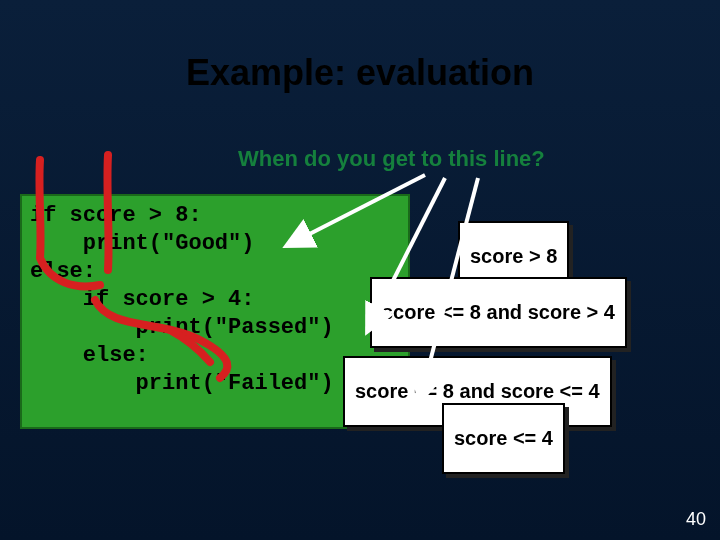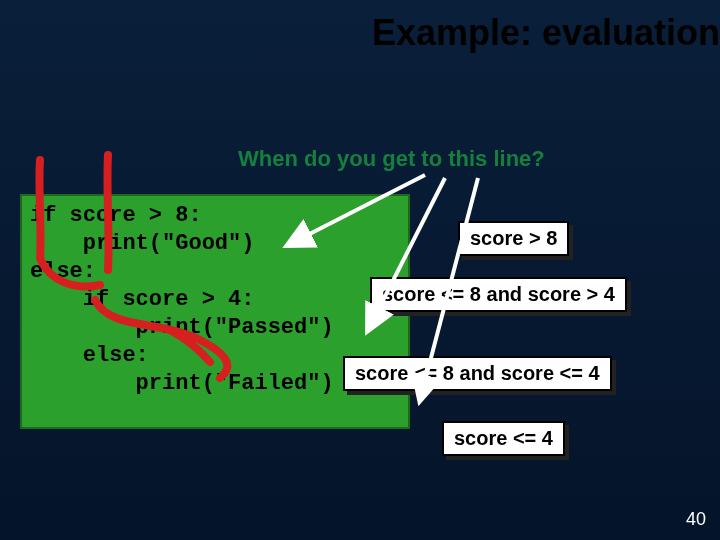--- a/index.html
+++ b/index.html
@@ -8,23 +8,24 @@
     height: 540px;
     background: linear-gradient(to bottom, #0a1f3a 0%, #04142a 100%);
     font-family: Arial, Helvetica, sans-serif;
     position: relative;
     overflow: hidden;
   }
   .title {
     color: #000;
     font-size: 36px;
     font-weight: bold;
-    text-align: right;
+    text-align: center;
     padding-top: 12px;
     line-height: 1.15;
+    margin-top: 40px;
   }
   .question {
     color: #15803d;
     font-size: 22px;
     font-weight: bold;
     position: absolute;
     top: 146px;
     left: 238px;
   }
   .codebox {
@@ -48,21 +49,21 @@
     white-space: pre;
   }
   .condbox {
     position: absolute;
     background: #fff;
     border: 2px solid #000;
     box-shadow: 4px 4px 0 #222;
     font-size: 20px;
     font-weight: bold;
     color: #000;
-    padding: 4px 10px;
+    padding: 22px 10px;
     white-space: nowrap;
   }
   .pagenum {
     position: absolute;
     right: 14px;
     bottom: 10px;
     color: #fff;
     font-size: 18px;
   }
   
@@ -88,21 +89,21 @@
 else:
     if score &gt; 4:
         print("Passed")
     else:
         print("Failed")</pre>
 </div>
 
 <div class="condbox" style="top:221px; left:458px;">score &gt; 8</div>
 <div class="condbox" style="top:277px; left:370px;">score &lt;= 8 and score &gt; 4</div>
 <div class="condbox" style="top:356px; left:343px;">score &lt;= 8 and score &lt;= 4</div>
-<div class="condbox" style="top:421px; left:442px;">score &lt;= 4</div>
+<div class="condbox" style="top:403px; left:442px;">score &lt;= 4</div>
 
 <div class="pagenum">40</div>
 
 <svg class="annot" width="720" height="540">
   <defs>
     <marker id="arrw" viewBox="0 0 10 10" refX="8" refY="5" markerWidth="8" markerHeight="8" orient="auto">
       <path d="M 0 0 L 10 5 L 0 10 z" fill="#fff"></path>
     </marker>
   </defs>
 

